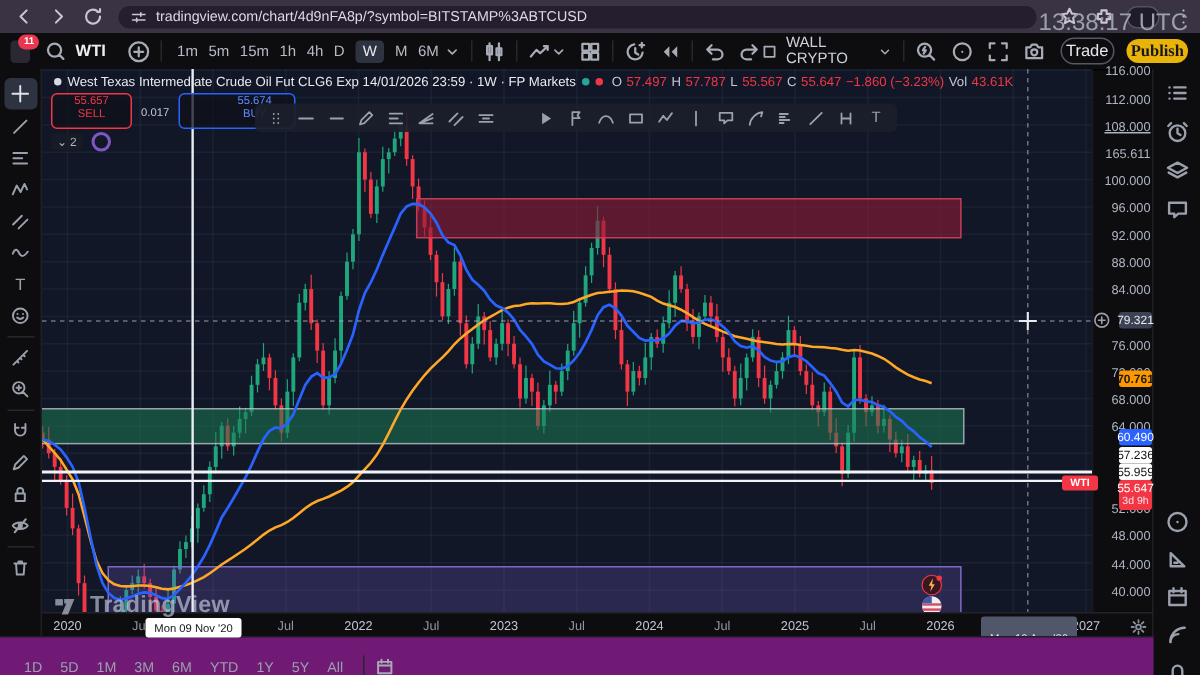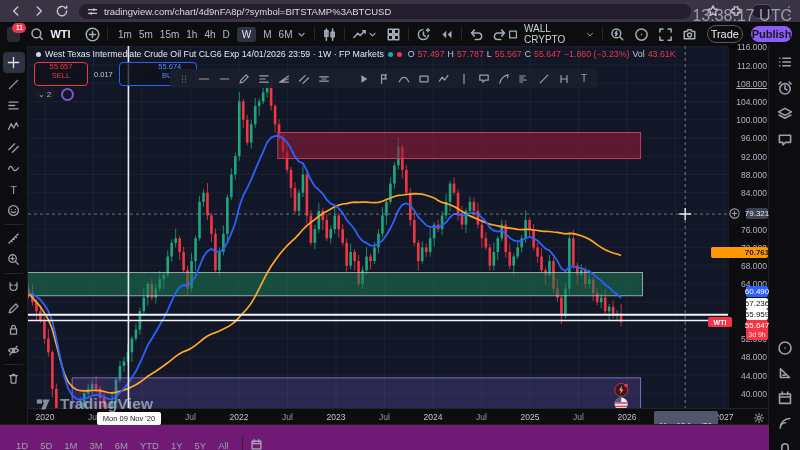--- a/index.html
+++ b/index.html
@@ -25,21 +25,21 @@
   #tvlogo{position:relative;width:17px;height:15px;background:#2b2833;border-radius:3px;margin-left:7px;}
   #tvlogo .badge{position:absolute;top:-4px;right:-6px;min-width:10px;height:10px;background:#e8384f;border-radius:6px;
     color:#fff;font-size:6.5px;font-weight:bold;display:flex;align-items:center;justify-content:center;padding:0 2px;}
   .vsep{width:1px;height:14px;background:#26262c;margin:0 7px;flex:0 0 auto;}
   .tf{margin:0 3.5px;color:#b6bac5;}
   .tf.sel{background:#2e3342;border-radius:3px;padding:2px 5px;color:#e7e9ef;}
   #symtxt{font-weight:bold;color:#eceef3;font-size:11px;margin-left:5px;}
   #layoutname{color:#cdd1da;margin:0 5px;}
   .pill{height:16px;border-radius:9px;display:flex;align-items:center;justify-content:center;font-size:11px;}
   #trade-btn{width:44px;border:1px solid #545866;color:#e8e9ed;margin-left:10px;}
-  #publish-btn{width:52px;background:#8b5cf6;color:#17181d;font-weight:bold;margin:0 8px 0 8px;}
+  #publish-btn{width:52px;background:#eab308;color:#17181d;font-weight:bold;margin:0 8px 0 8px;font-family:Liberation Serif, serif;}
 
   
   #lefttools{left:0;top:46px;width:28px;height:378px;background:#0d0d10;border-right:1px solid #1f1f24;
     display:flex;flex-direction:column;align-items:center;padding-top:5px;box-sizing:border-box;}
   .tool{width:20px;height:19px;color:#9aa0ac;display:flex;align-items:center;justify-content:center;margin:1px 0;}
   .tool svg{width:13px;height:13px;}
   .tool.sel{background:#2e3342;border-radius:4px;width:22px;height:21px;color:#dfe2e9;}
   .tool.sep{height:1px;width:18px;background:#26262c;margin:3px 0;}
   .toolchar{font-size:11px;color:#9aa0ac;}
   #minichip{left:5px;top:441px;width:16px;height:6px;background:#d8dae0;border-radius:2px;}
@@ -51,21 +51,21 @@
   .rtool svg{width:100%;height:100%;}
 
   
   #chart{left:28px;top:46px;}
   #priceaxis{left:728px;top:46px;width:41px;height:362px;border-left:1px solid rgba(255,255,255,.05);
     font-size:8.5px;color:#aeb4c2;}
   .ptick{position:absolute;right:3px;}
   .plabel{position:absolute;right:2px;width:22px;height:11px;border-radius:2px;font-size:8px;
     display:flex;align-items:center;justify-content:center;}
   .lbl-cross{background:#3c4254;color:#e8e9ed;}
-  .lbl-orange{background:#ff9800;color:#1c1c1c;font-weight:bold;padding-left:35px;}
+  .lbl-orange{background:#ff9800;color:#1c1c1c;font-weight:bold;}
   .lbl-blue{background:#2962ff;color:#fff;}
   .lbl-white{background:#fff;color:#111;}
   .lbl-red{background:#f23645;color:#fff;height:20px;flex-direction:column;line-height:9px;}
   .lbl-red .cd{font-size:7px;color:rgba(255,255,255,.85);}
   #alert-plus-axis{position:absolute;left:0px;top:162px;width:11px;height:11px;color:#9aa0ac;}
   #wti-chip{left:708px;top:317px;width:24px;height:10px;background:#f23645;color:#fff;font-size:7px;font-weight:bold;
     border-radius:2px;display:flex;align-items:center;justify-content:center;}
 
   #timeaxis{left:28px;top:408px;width:741px;height:16px;border-top:1px solid #23242b;font-size:8.5px;color:#9298a6;}
   .ttick{position:absolute;top:3px;width:30px;text-align:center;}
@@ -703,21 +703,21 @@
       </defs>
     </svg>
 
   <div id="priceaxis" class="abs">
     <span id="alert-plus-axis"><svg viewBox="0 0 12 12">
           <path d="M6 3.6v4.8M3.6 6h4.8M11 6A5 5 0 1 1 1 6a5 5 0 0 1 10 0z" fill="none" stroke="currentColor" stroke-width="1.2" stroke-linecap="round" stroke-linejoin="round"></path>
         </svg></span>
   <div class="ptick" style="top: -3.7248px;">116.000</div>
       <div class="ptick" style="top: 14.5152px;">112.000</div>
       <div class="ptick" style="top: 32.7552px; text-decoration: underline;">108.000</div>
-      <div class="ptick" style="top: 50.9952px;">104.000</div>
+      <div class="ptick" style="top: 50.9952px;">165.611</div>
       <div class="ptick" style="top: 69.2352px;">100.000</div>
       <div class="ptick" style="top: 87.4752px;">96.000</div>
       <div class="ptick" style="top: 105.715px;">92.000</div>
       <div class="ptick" style="top: 123.955px;">88.000</div>
       <div class="ptick" style="top: 142.195px;">84.000</div>
       <div class="ptick" style="top: 178.675px;">76.000</div>
       <div class="ptick" style="top: 196.915px;">72.000</div>
       <div class="ptick" style="top: 215.155px;">68.000</div>
       <div class="ptick" style="top: 233.395px;">64.000</div>
       <div class="ptick" style="top: 288.115px;">52.000</div>

